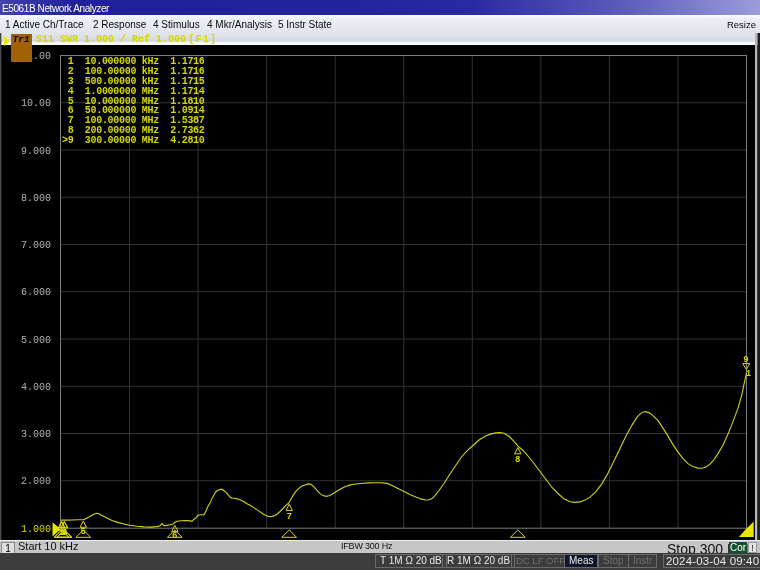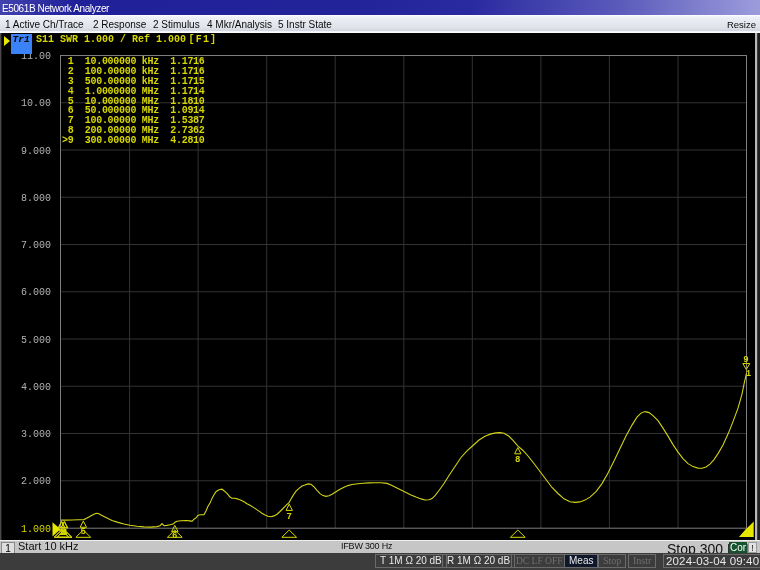--- a/index.html
+++ b/index.html
@@ -5,28 +5,28 @@
   html,body{margin:0;padding:0;}
   body{width:760px;height:570px;background:#000;position:relative;overflow:hidden;
        font-family:"Liberation Sans", sans-serif;}
   .abs{position:absolute;}
   
   #titlebar{left:0;top:0;width:760px;height:22px;
     background:linear-gradient(90deg,#4242ae 0%,#20209a 10%,#232399 45%,#2a2aa0 62%,#5c5cbc 82%,#9c9cdc 100%);
     color:#fff;font-size:10px;letter-spacing:-0.4px;line-height:15px;}
   #titlebar span{position:absolute;left:2px;top:1px;}
   
-  #menubar{left:0;top:15px;width:760px;height:18px;font-size:10px;
+  #menubar{left:0;top:15px;width:760px;height:30px;font-size:10px;
     background:linear-gradient(180deg,#ffffff 0%,#eef0f6 12%,#dfe2ea 70%,#d3d7e1 86%,#f4f6fa 92%,#ffffff 100%);
     color:#0a0a0a;}
   #menubar span{position:absolute;top:4px;}
   
   #trtitle{left:0;top:33px;width:760px;height:14px;color:#d7d700;
     font-family:"Liberation Mono", monospace;font-size:10px;font-weight:bold;}
-  #trtitle .chip{position:absolute;left:10.5px;top:1px;height:20px;line-height:11px;background:#3b82f6;color:#000;padding:0 2px;font-size:9.5px;font-style:italic;}
+  #trtitle .chip{position:absolute;left:10.5px;top:1px;height:28px;line-height:11px;background:#a16207;color:#000;padding:0 2px;font-size:9.5px;font-style:italic;}
   #trtitle .arr{position:absolute;left:3.5px;top:2.5px;width:0;height:0;border-left:6.5px solid #e8e800;border-top:5px solid transparent;border-bottom:5px solid transparent;}
   #trtitle .txt{position:absolute;left:36px;top:1px;}
   #trtitle .f1{position:absolute;left:188.5px;top:1px;letter-spacing:1.2px;}
   
   #mtable{left:62px;top:57px;color:#d6d600;font-family:"Liberation Mono", monospace;
     font-size:10px;font-weight:bold;line-height:9.87px;letter-spacing:-0.3px;margin:0;}
   
   #chanbar{left:0;top:540px;width:760px;height:13px;background:#c6c6c6;
     font-size:11px;color:#111;border-top:1px solid #efefef;box-sizing:border-box;}
   #chanbar .b1{position:absolute;left:1px;top:1px;width:12px;height:11px;background:#dedede;
@@ -35,32 +35,32 @@
   #chanbar .t2{position:absolute;left:341px;top:0px;font-size:9px;letter-spacing:-0.2px;}
   #chanbar .t3{position:absolute;left:667px;top:0px;font-size:14px;}
   #chanbar .cor{position:absolute;left:729px;top:1px;width:18px;height:11px;background:#14532d;
     color:#fff;font-size:10px;text-align:center;line-height:11px;}
   #chanbar .ex{position:absolute;left:748px;top:1px;width:9px;height:11px;background:#e2e2e2;
     border:1px solid #9a9a9a;box-sizing:border-box;color:#222;font-size:9px;text-align:center;line-height:10px;}
   
   #botbar{left:0;top:553px;width:760px;height:17px;background:#3c3c3c;font-size:10px;}
   #botbar div{position:absolute;top:1px;height:12px;line-height:12px;padding:0 4px;
     border:1px solid #6b6b6b;color:#e8e8e8;white-space:nowrap;}
-  #botbar .dim{color:#6f6f6f;font-family:Liberation Serif, serif;}
+  #botbar .dim{color:#6f6f6f;}
   #botbar .blue{background:#0f172a;}
 </style>
 </head>
 <body>
 <div id="titlebar" class="abs">
     <span>E5061B Network Analyzer</span>
   </div>
 <div id="menubar" class="abs">
   <span style="left:5px">1 Active Ch/Trace</span>
   <span style="left:93px">2 Response</span>
-  <span style="left:153px">2 Stimulus</span>
+  <span style="left:153px">4 Stimulus</span>
   <span style="left:207px">4 Mkr/Analysis</span>
   <span style="left:278px">5 Instr State</span>
   <span style="right:4px;font-size:9.5px">Resize</span>
 </div>
 
 <svg class="abs" style="left:0;top:33px" width="760" height="507" viewBox="0 33 760 507">
 
   <rect x="755" y="33" width="2.5" height="507" fill="#b8b8b8"></rect>
     <rect x="0" y="33" width="1.4" height="507" fill="#4a4a4a"></rect>
     <rect x="757.5" y="33" width="2.5" height="507" fill="#1f1f1f"></rect>

